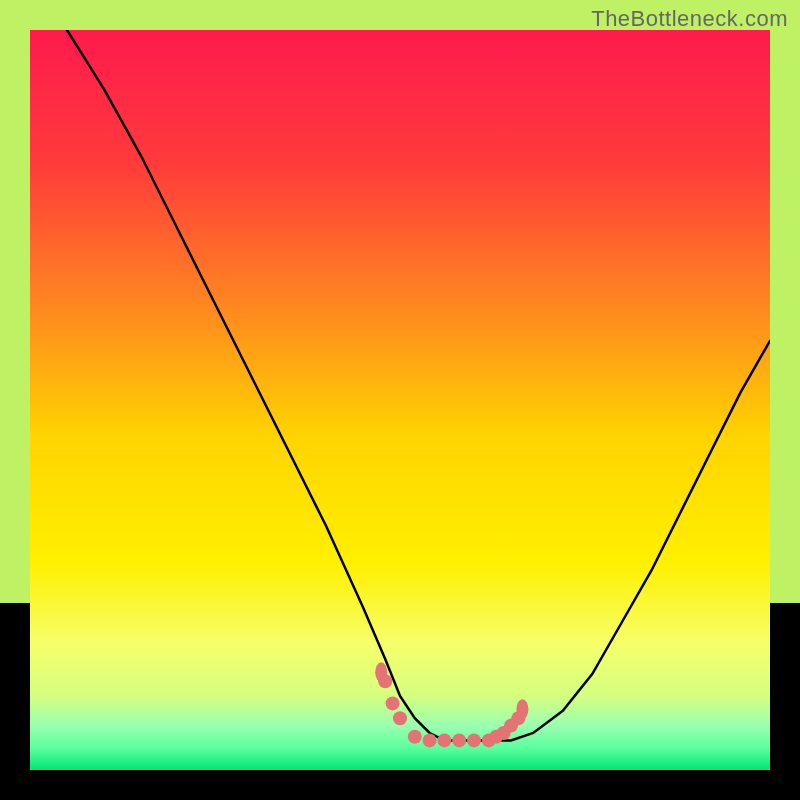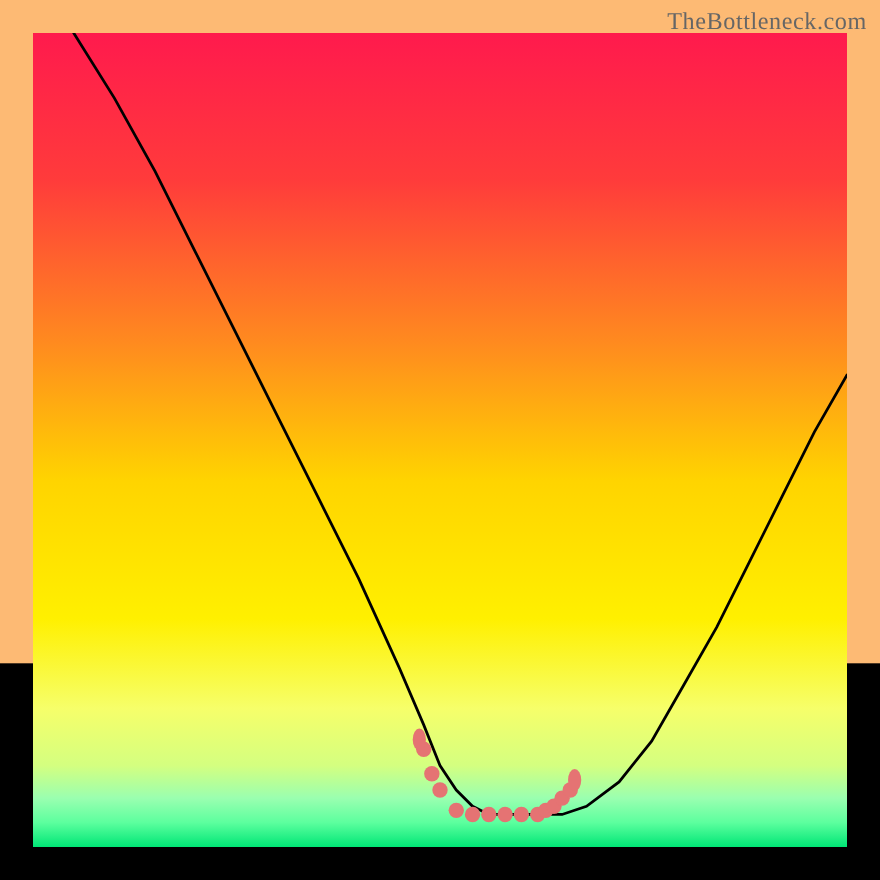--- a/index.html
+++ b/index.html
@@ -8,22 +8,21 @@
     width: 800px;
     height: 800px;
     background: #000;
     overflow: hidden;
     font-family: Arial, Helvetica, sans-serif;
   }
   .wrap {
     position: relative;
     width: 800px;
     height: 603px;
-    background: #fdba74;
-    font-family: Liberation Serif, serif;
+    background: #bef264;
   }
   .watermark {
     position: absolute;
     top: 6px;
     right: 12px;
     color: #666;
     font-size: 22px;
     font-weight: 500;
     letter-spacing: 0.5px;
     z-index: 10;

